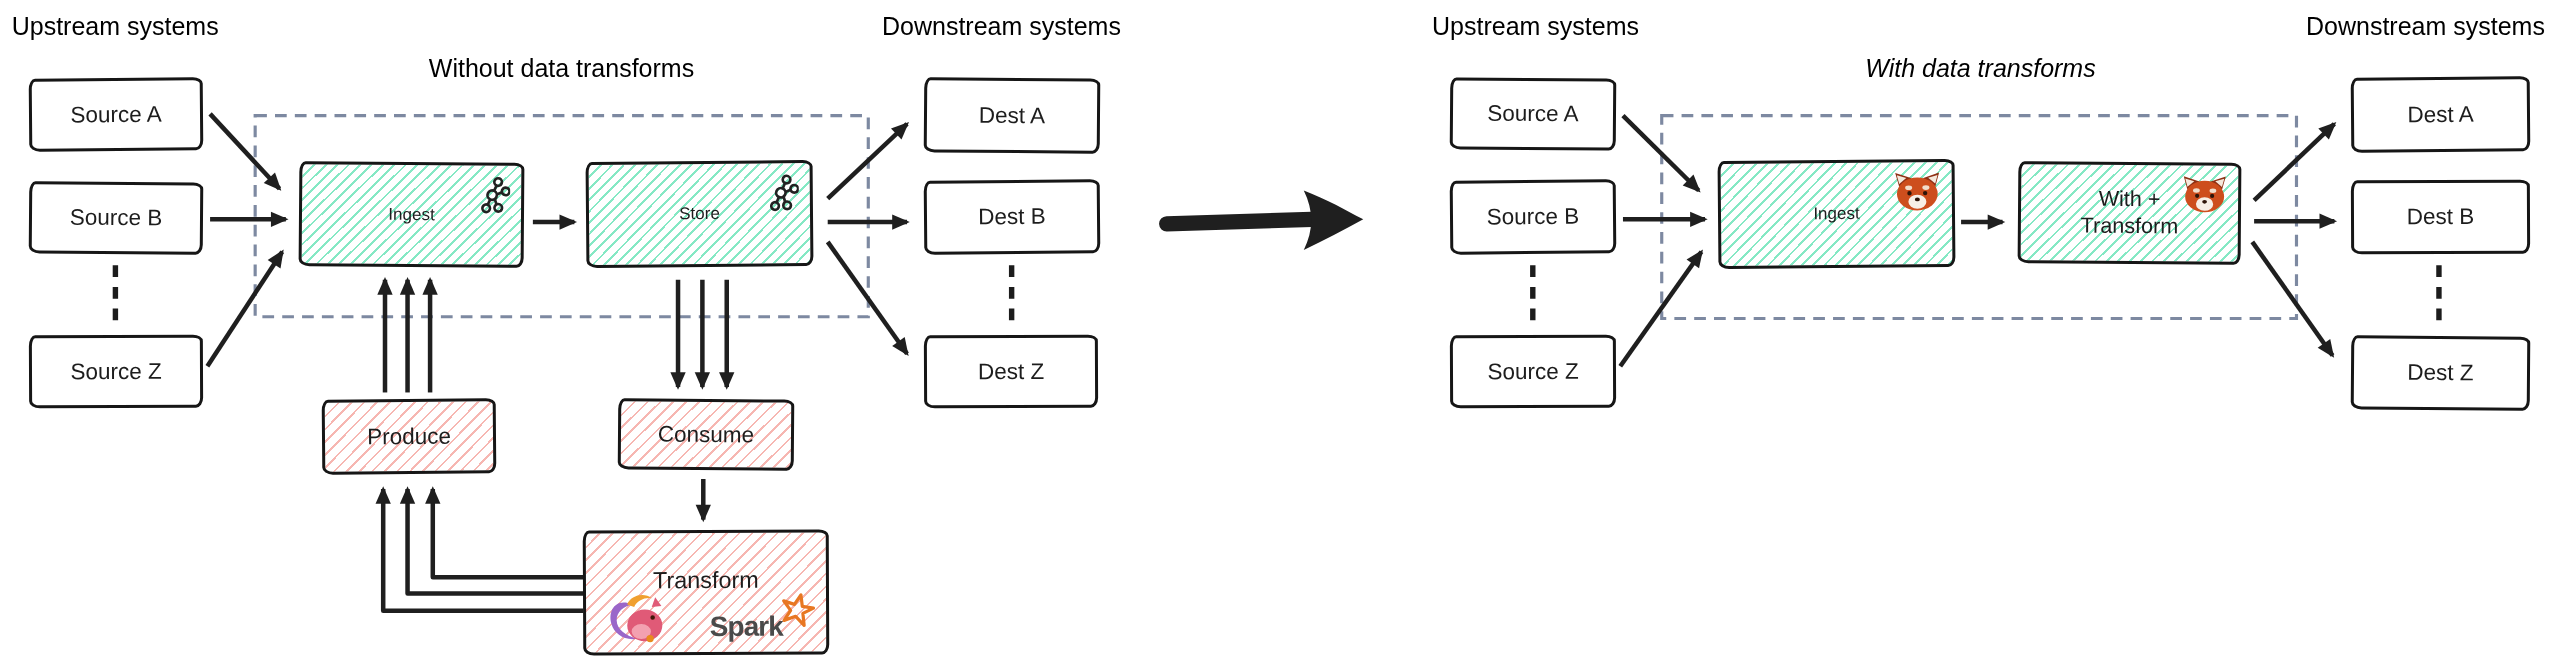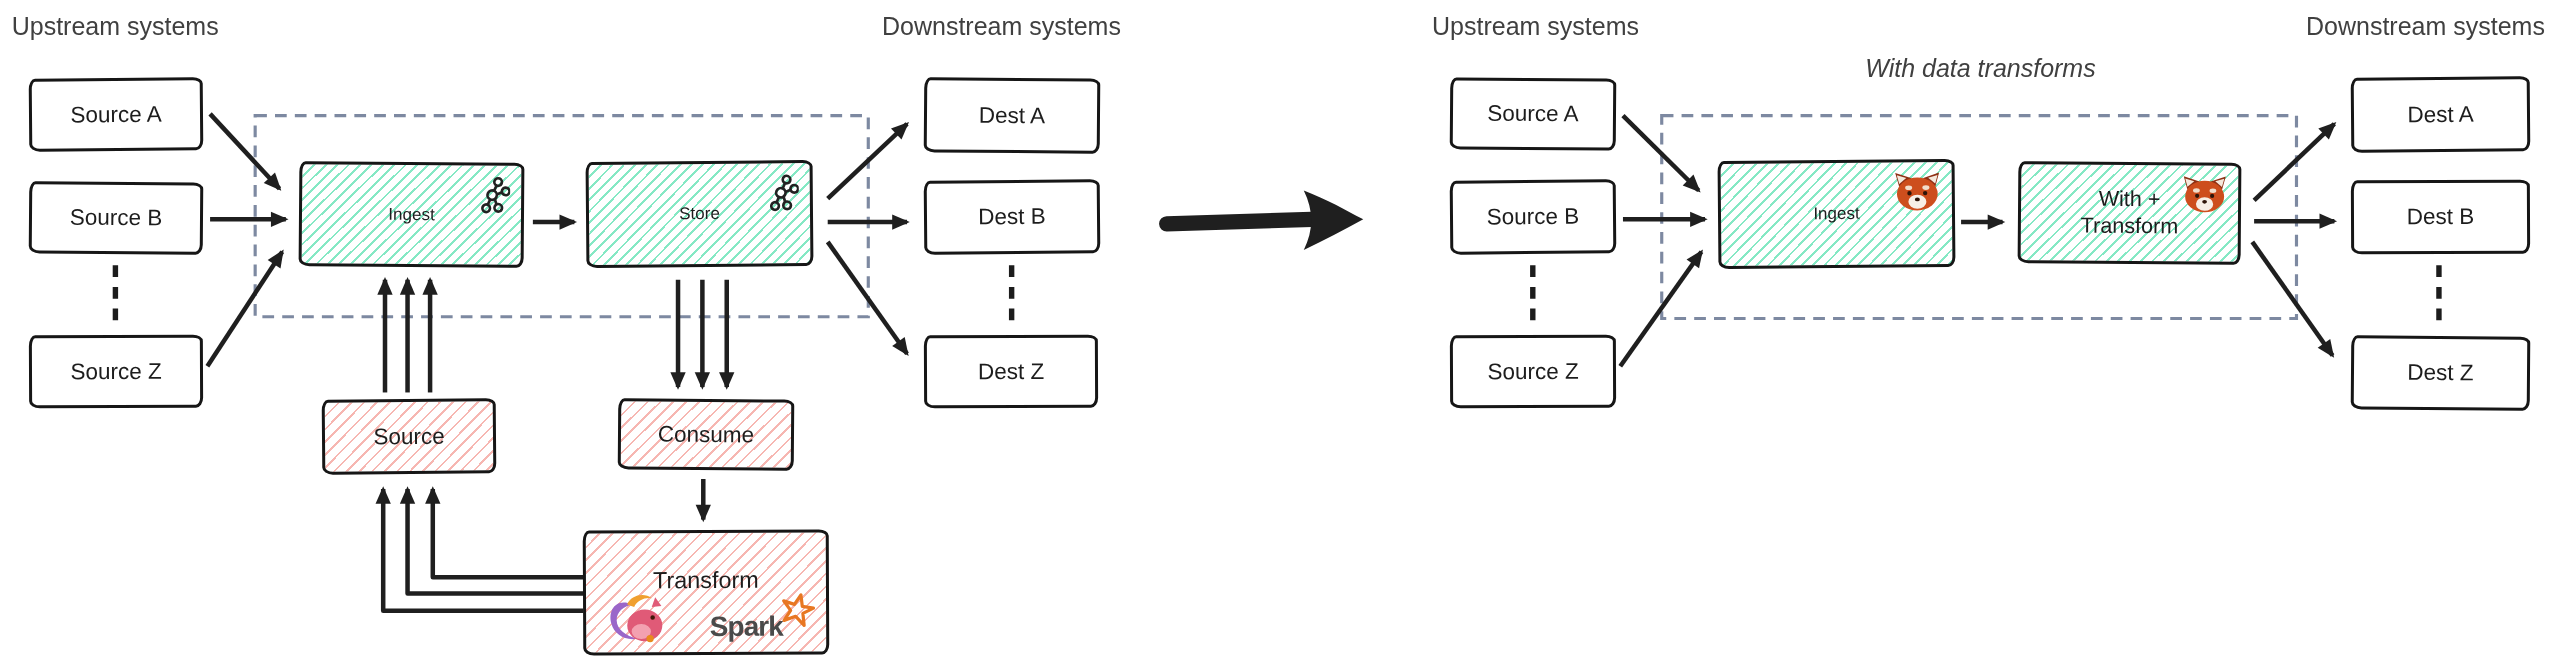--- a/index.html
+++ b/index.html
@@ -1,21 +1,21 @@
 <!DOCTYPE html>
 <html style="font-size:14.4px"><head>
 <meta charset="utf-8">
 <style>
   html,body{margin:0;padding:0;background:#fff;}
   .canvas{
     position:relative;width:2576px;height:665px;background:#fff;overflow:hidden;
     font-family:"Liberation Sans",sans-serif;color:#1d1d1d;
   }
   .wires{position:absolute;left:0;top:0;z-index:1;pointer-events:none;}
-  .hdr{position:absolute;z-index:3;font-size:25px;color:#404040;white-space:nowrap;}
+  .hdr{position:absolute;z-index:3;font-size:25px;color:#000000;white-space:nowrap;}
   .title{text-align:center;white-space:nowrap;}
   .box{
     position:absolute;z-index:2;box-sizing:border-box;background:#fff;
     border:3.2px solid #161616;display:flex;align-items:center;justify-content:center;
     border-radius:6.3px 10px 7.2px 10.8px/10.8px 6.3px 10px 7.2px;
   }
   .r1{transform:rotate(-0.5deg);} .r2{transform:rotate(0.45deg);} .r3{transform:rotate(-0.25deg);}
   .boxlabel{font-size:22.5px;color:#1d1d1d;}
   .biglabel{font-size:17px;color:#1d1d1d;}
   .teal{background:
@@ -92,20 +92,21 @@
       <line x1="2498" y1="268" x2="2587" y2="394"></line>
     </g>
 
     <g>
       <path d="M1294 248 L1455 243" stroke="#1f1f1f" stroke-width="17" stroke-linecap="round" fill="none"></path>
       <path d="M1446 211 C1472 221 1491 232 1512 243 C1490 255 1469 266 1446 277 C1457 255 1457 233 1446 211 Z" fill="#1f1f1f"></path>
     </g>
   </svg>
 
   <div class="hdr" style="left:11.7px;top:11.7px;">Upstream systems</div>
+  <div class="hdr title" style="left:410px;top:54px;width:303px;">Without data transforms</div>
   <div class="hdr" style="left:882px;top:11.7px;">Downstream systems</div>
 
   <div class="box r1" style="left:29px;top:78px;width:174px;height:73px;">
     <span class="boxlabel">Source A</span>
   </div>
   <div class="box r2" style="left:29px;top:182px;width:174px;height:72px;">
     <span class="boxlabel">Source B</span>
   </div>
   <div class="box r3" style="left:29px;top:335px;width:174px;height:73px;">
     <span class="boxlabel">Source Z</span>
@@ -149,21 +150,21 @@
     <span class="boxlabel">Dest A</span>
   </div>
   <div class="box r1" style="left:924px;top:180px;width:176px;height:74px;">
     <span class="boxlabel">Dest B</span>
   </div>
   <div class="box r3" style="left:924px;top:335px;width:174px;height:73px;">
     <span class="boxlabel">Dest Z</span>
   </div>
 
   <div class="box pink r1" style="left:322px;top:399px;width:174px;height:75px;">
-    <span class="boxlabel">Source</span>
+    <span class="boxlabel">Produce</span>
   </div>
   <div class="box pink r2" style="left:618px;top:399px;width:176px;height:71px;">
     <span class="boxlabel">Consume</span>
   </div>
 
   <div class="box pink transform-box r3" style="left:583px;top:530px;width:246px;height:125px;">
     <span class="transform-label">Transform</span>
     <svg class="flink" width="65" height="56" viewBox="0 0 74 62">
       <path d="M30 14 C10 6 2 22 6 36 C9 48 22 56 36 53 C22 50 12 42 12 32 C12 22 20 16 30 14 Z" fill="#9a66c9"></path>
       <path d="M24 14 C28 3 44 0 52 7 C43 6 35 10 32 17 Z" fill="#f0a02f"></path>

